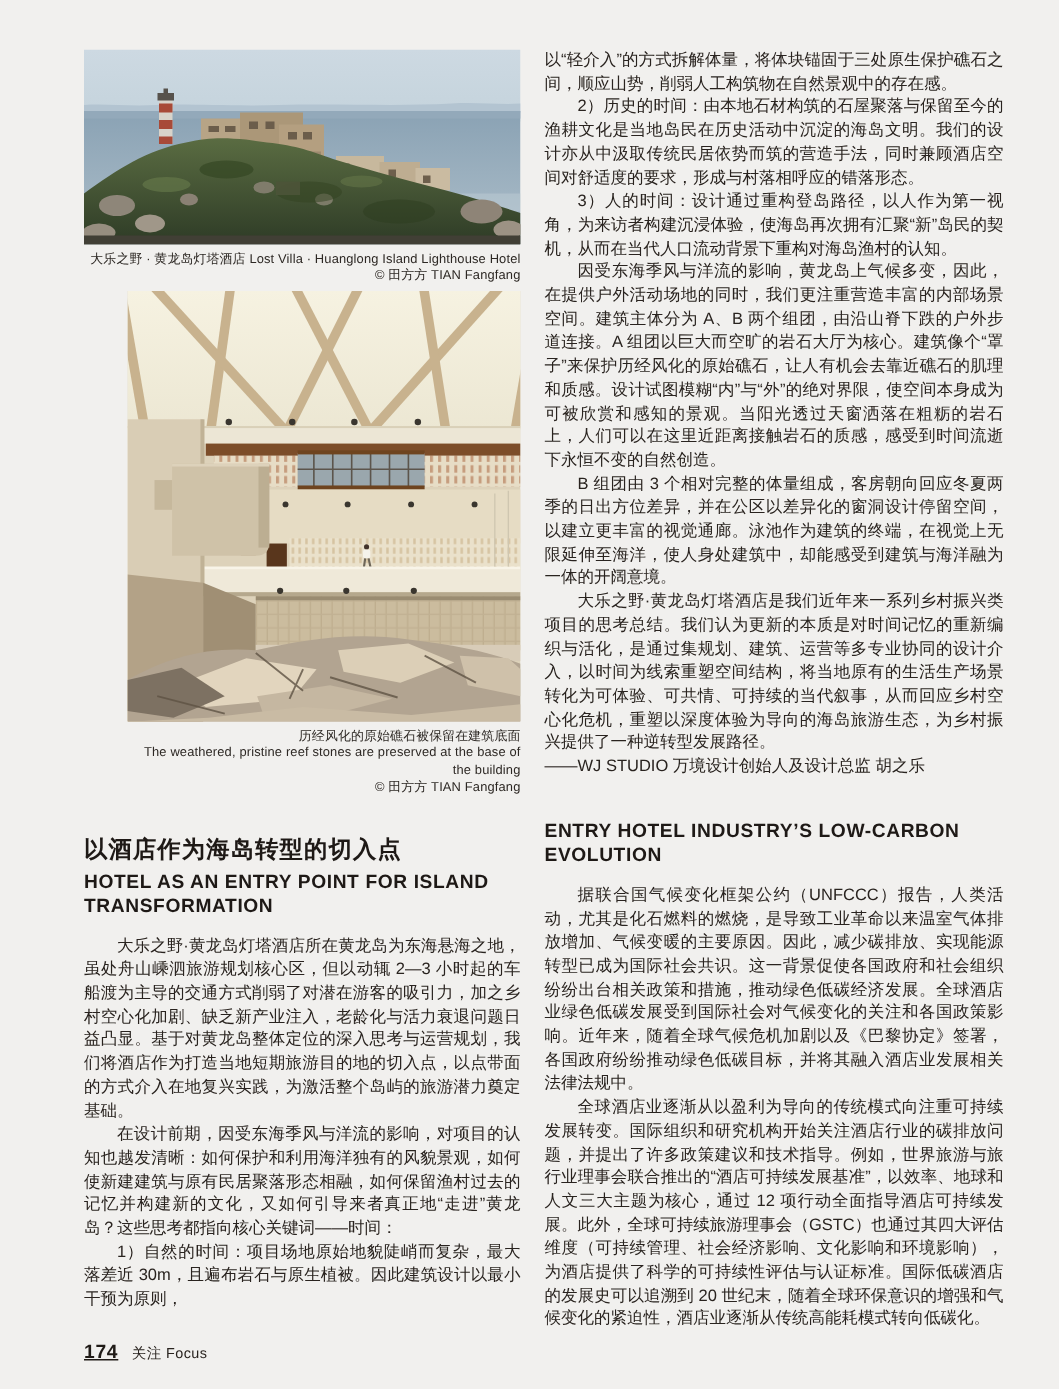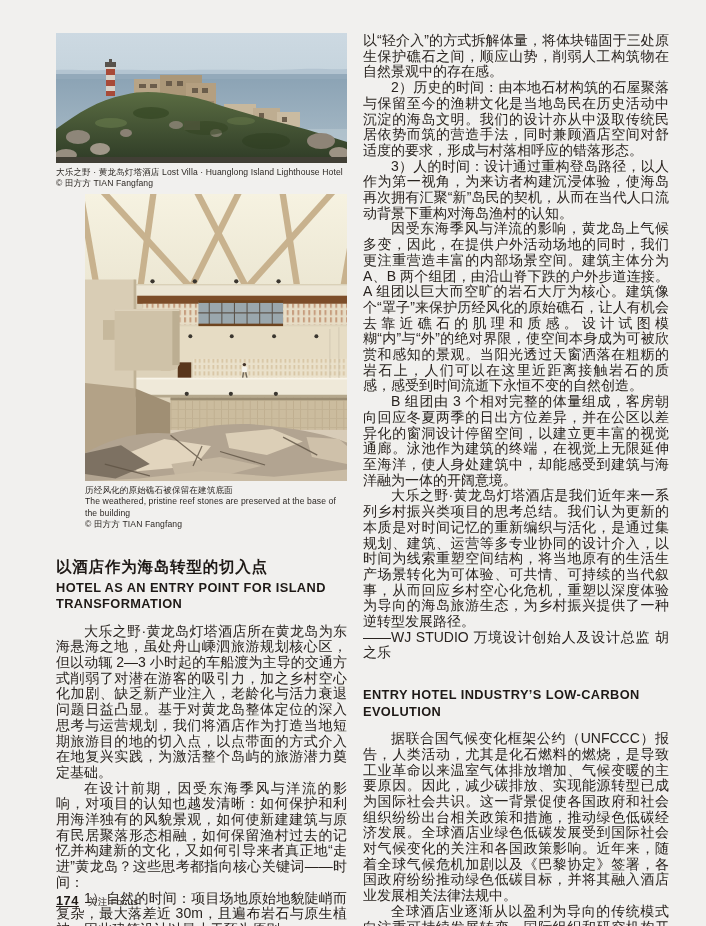--- a/index.html
+++ b/index.html
@@ -8,21 +8,21 @@
     background:#f1f0ee;
     font-family:"Liberation Sans","DejaVu Sans",sans-serif;
     color:#29231f;
     -webkit-font-smoothing:antialiased;
   }
   .page{position:relative;width:706px;height:926px;overflow:hidden;}
   .col{position:absolute;top:33px;}
   .col-left{left:56px;width:291px;}
   .col-right{left:363px;width:306px;}
 
-  figure{margin:0;padding:0;}
+  figure{margin:0;padding:0;text-align:right;}
   .photo{display:block;width:100%;}
   .caption{
     margin-top:4px;
     font-size:8.6px;line-height:11.4px;color:#2d2824;
     letter-spacing:0.1px;
   }
   .caption .cap-line{display:block;}
 
   .fig2{margin-top:4px;padding-left:29px;}
 
@@ -33,21 +33,21 @@
   }
   .head-en{
     margin-top:3px;
     font-size:12.8px;font-weight:bold;color:#1e1916;
     letter-spacing:0.4px;line-height:16.5px;
   }
 
   .body-text{margin-top:11px;}
   .body-text p, .cont p{
     margin:0;
-    font-size:14px;line-height:15.7px;
+    font-size:11px;line-height:15.7px;
     text-align:justify;
     color:#29231f;
   }
   .indent{text-indent:2em;}
   .attribution{
     margin:0;
     font-size:10.6px;line-height:15.7px;
     text-align:right;color:#29231f;
   }
 

